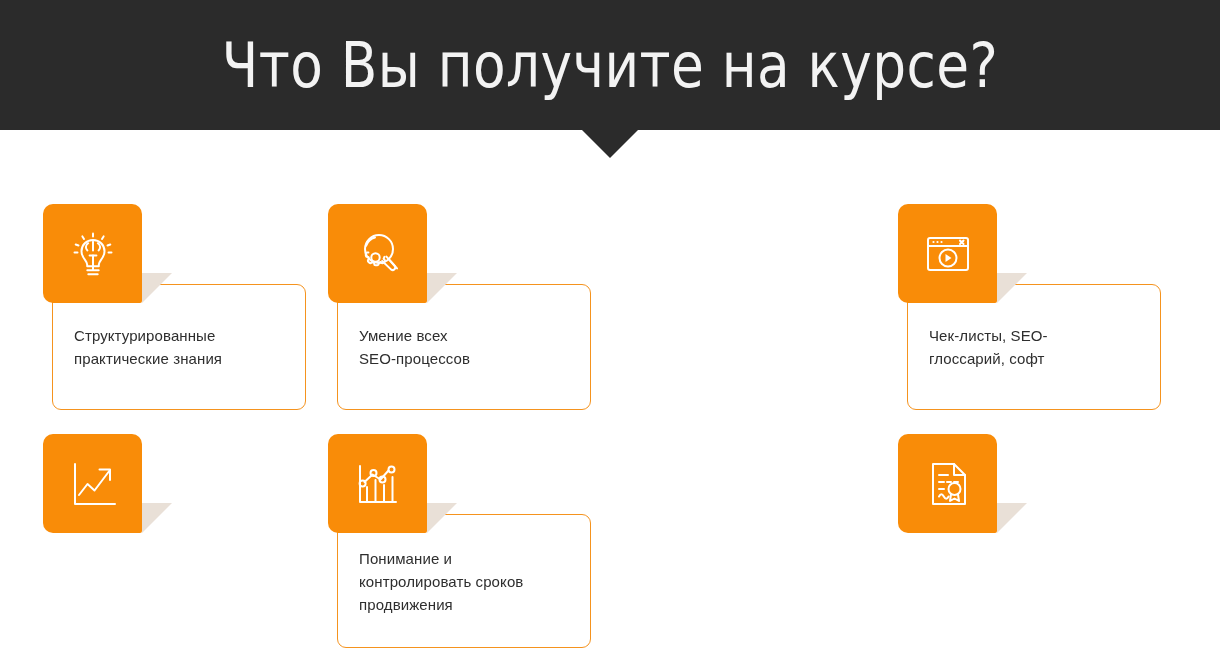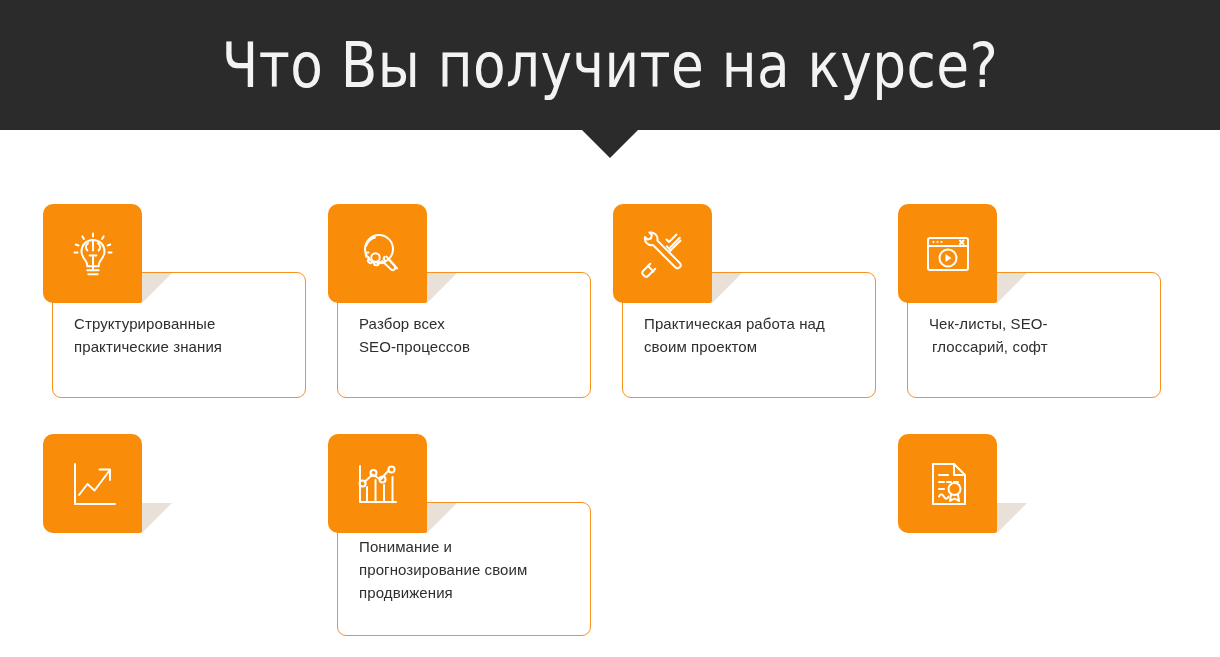--- a/index.html
+++ b/index.html
@@ -68,27 +68,27 @@
   }
   .cell {
     position: absolute;
     top: 0;
     width: 264px;
     height: 222px;
   }
   .cell.c0 { left: 0px; }
   .cell.c1 { left: 285px; }
   .cell.c2 { left: 570px; }
-  .cell.c3 { left: 855px; text-align: right; }
+  .cell.c3 { left: 855px; }
 
   
   .card {
     position: absolute;
     left: 9px;
-    top: 68px;
+    top: 80px;
     width: 254px;
     height: 126px;
     box-sizing: border-box;
     background: #ffffff;
     border: 1px solid #f5931e;
     border-radius: 9px;
     display: flex;
     align-items: center;
   }
   .row.tall .card {
@@ -169,58 +169,38 @@
             <path d="M23.3 48.2h9.4"></path>
             <path d="M28 29.5v14.5"></path>
             <path d="M24.6 29.5h6.8"></path>
           </svg>
         </span>
       </div>
     </div>
 
     <div class="cell c1">
       <div class="card">
-        <div class="card-text">Разбор всех
+        <div class="card-text">Умение всех
 SEO-процессов</div>
       </div>
       <div class="fold"></div>
       <div class="icon-tile">
         <span>
           <svg width="56" height="56" viewBox="0 0 56 56" fill="none" stroke="#ffffff" stroke-width="2" stroke-linecap="round" stroke-linejoin="round">
             <circle cx="29" cy="23" r="14"></circle>
             <path d="M25 11.5c-4 1-7.4 4.2-8.8 8.2"></path>
             <path d="M38.8 33.2 47 42.4"></path>
             <path d="M36.4 30.6 44.8 40a2.6 2.6 0 0 1-3.6 3.6l-9-8.6"></path>
             <path d="M18.4 26.5h-1.2a1.4 1.4 0 0 0-1.4 1.4v1.6a1.4 1.4 0 0 0 1.4 1.4h1.2l.8 1.9-.9.9a1.4 1.4 0 0 0 0 2l1.1 1.1a1.4 1.4 0 0 0 2 0l.9-.9 1.9.8v1.2a1.4 1.4 0 0 0 1.4 1.4h1.6a1.4 1.4 0 0 0 1.4-1.4v-1.2l1.9-.8.9.9a1.4 1.4 0 0 0 2 0l1.1-1.1a1.4 1.4 0 0 0 0-2l-.9-.9.8-1.9"></path>
             <circle cx="25.5" cy="31.5" r="4.2"></circle>
           </svg>
         </span>
       </div>
     </div>
 
-    <div class="cell c2">
-      <div class="card">
-        <div class="card-text">Практическая работа над
-своим проектом</div>
-      </div>
-      <div class="fold"></div>
-      <div class="icon-tile">
-        <span>
-          <svg width="56" height="56" viewBox="0 0 56 56" fill="none" stroke="#ffffff" stroke-width="2" stroke-linecap="round" stroke-linejoin="round">
-            <path d="M12.5 13.5 10 11c-.5 2.2.1 4.5 1.8 6.2 1.7 1.7 4 2.3 6.2 1.8l22.3 22.3a3.1 3.1 0 0 0 4.4-4.4L22.4 14.6c.5-2.2-.1-4.5-1.8-6.2-1.7-1.7-4-2.3-6.2-1.8l2.5 2.5-1 3.4-3.4 1z"></path>
-            <path d="M41.5 8.5 34 16l-2.5-2.5"></path>
-            <path d="M18.5 45.5 13 40l1.4-1.4"></path>
-            <path d="m44.8 11.8-9.4 9.4"></path>
-            <path d="M45.5 14.5 34.2 25.8"></path>
-            <path d="M20.3 42.7 13 50c-1 1-2.6 1-3.6 0l-1.4-1.4c-1-1-1-2.6 0-3.6l7.3-7.3"></path>
-            <path d="m31.8 20.2 4 4"></path>
-          </svg>
-        </span>
-      </div>
-    </div>
 
     <div class="cell c3">
       <div class="card">
         <div class="card-text">Чек-листы, SEO-
 глоссарий, софт</div>
       </div>
       <div class="fold"></div>
       <div class="icon-tile">
         <span>
           <svg width="56" height="56" viewBox="0 0 56 56" fill="none" stroke="#ffffff" stroke-width="2" stroke-linecap="round" stroke-linejoin="round">
@@ -251,21 +231,21 @@
             <path d="m14 39 8.5-11 7 6.5L45 14"></path>
             <path d="M34.5 13.5H45v10.5"></path>
           </svg>
         </span>
       </div>
     </div>
 
     <div class="cell c1">
       <div class="card">
         <div class="card-text">Понимание и
-прогнозирование своим
+контролировать сроков
 продвижения</div>
       </div>
       <div class="fold"></div>
       <div class="icon-tile">
         <span>
           <svg width="56" height="56" viewBox="0 0 56 56" fill="none" stroke="#ffffff" stroke-width="2" stroke-linecap="round" stroke-linejoin="round">
             <path d="M10 10v36h36"></path>
             <path d="M17 46V31"></path>
             <path d="M25.5 46V24"></path>
             <path d="M34 46V29"></path>

